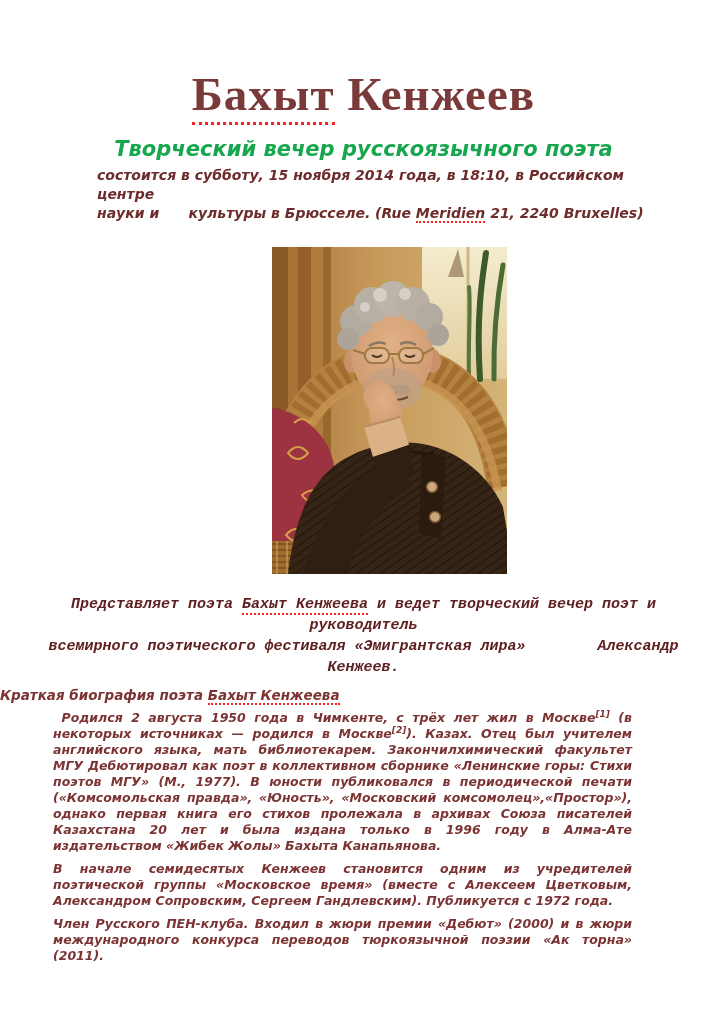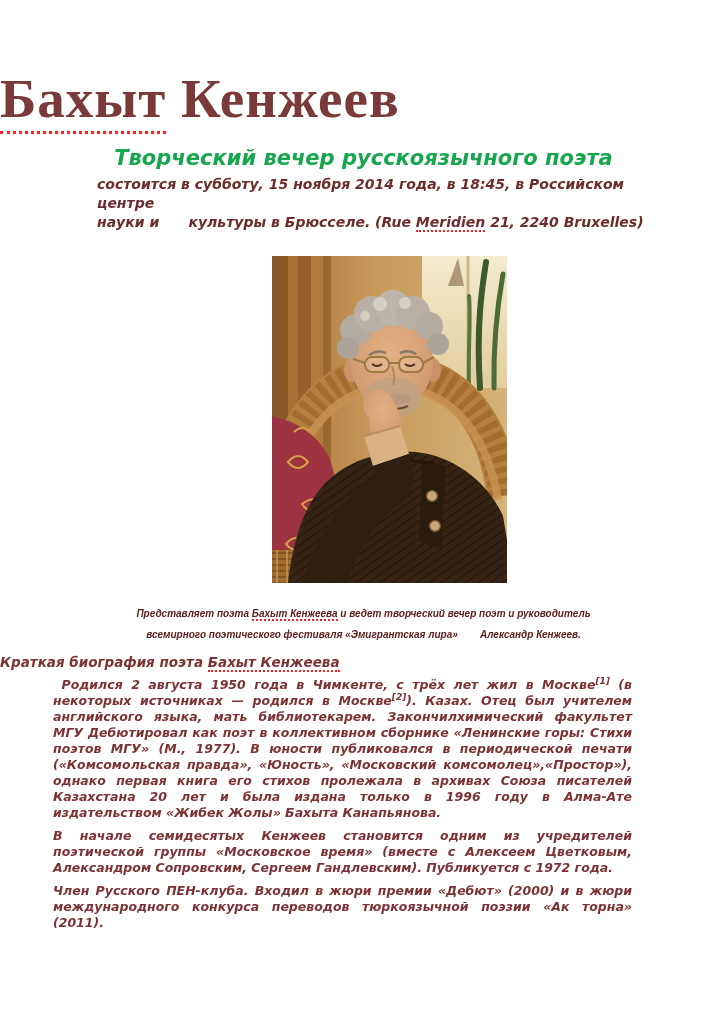--- a/index.html
+++ b/index.html
@@ -2,43 +2,43 @@
 <html style="--title-color: #7b3a3a; --green: #16a74e; --event-color: #6d2b2b; --serif-color: #5e2020; --body-color: #7c3333; --squiggle: #ff1f1f;"><head>
 <meta charset="utf-8">
 <style>
   html,body { margin:0; padding:0; background:#ffffff; }
   .page {
     position:relative; width:727px; height:1024px; background:#fff;
     overflow:hidden;
     font-family:"DejaVu Sans", sans-serif;
   }
   .title {
-    margin:68px 0 16px 0; text-align:left;
+    margin:68px 0 16px 0; text-align:center;
     font-family:"Liberation Serif","DejaVu Serif",serif;
-    font-weight:bold; font-size:55px; line-height:1.12;
+    font-weight:bold; font-size:47px; line-height:1.12;
     color:var(--title-color,#7b3a3a); letter-spacing:1px;
   }
   .sq-title { border-bottom:3px dotted var(--squiggle,#ff1f1f); padding-bottom:2px; }
   .sq { border-bottom:2px dotted var(--squiggle,#ff1f1f); }
   .subtitle {
     margin-top:7px; text-align:center;
     font-style:italic; font-weight:bold; font-size:21px;
     color:var(--green,#16a74e);
   }
   .event {
     margin:5px 60px 0 97px;
     font-style:italic; font-weight:bold; font-size:14px; line-height:19px;
     color:var(--event-color,#6d2b2b);
   }
   .photo { width:235px; height:327px; margin:24px 0 0 272px; }
   .photo svg { display:block; width:235px; height:327px; }
   .presenter {
     margin:20px 40px 0 40px; text-align:center;
-    font-family:Liberation Sans, sans-serif;
-    font-style:italic; font-weight:bold; font-size:10px; line-height:21px;
+    font-family:Liberation Mono, monospace;
+    font-style:italic; font-weight:bold; font-size:15px; line-height:21px;
     color:var(--serif-color,#5e2020);
   }
   .bio-heading {
     margin-top:9px; text-align:left;
     font-style:italic; font-weight:bold; font-size:13.5px;
     color:var(--body-color,#7c3333);
   }
   .bp {
     margin:7px 95px 0 53px; text-align:justify;
     font-style:italic; font-weight:bold; font-size:12.5px; line-height:16px;
@@ -49,21 +49,21 @@
 </head>
 <body>
 
 <div class="page">
 
   <h1 class="title"><span class="sq-title">Бахыт</span><span> Кенжеев</span></h1>
 
   <div class="subtitle">Творческий вечер русскоязычного поэта</div>
 
   <div class="event">
-    <div>состоится в субботу, 15 ноября 2014 года, в 18:45, в Российском центре</div>
+    <div>состоится в субботу, 15 ноября 2014 года, в 18:10, в Российском центре</div>
     <div><span>науки и &nbsp;&nbsp;&nbsp;&nbsp; культуры в Брюсселе. (Rue </span><span class="sq">Meridien</span><span> 21, 2240 Bruxelles)</span></div>
   </div>
 
   <div class="photo">
     <svg viewBox="0 0 235 327" xmlns="http://www.w3.org/2000/svg">
       <defs>
         <linearGradient id="bg" x1="0" y1="0" x2="1" y2="0">
           <stop offset="0" stop-color="#a8743a"></stop>
           <stop offset="0.45" stop-color="#c79a5a"></stop>
           <stop offset="1" stop-color="#d4b478"></stop>

